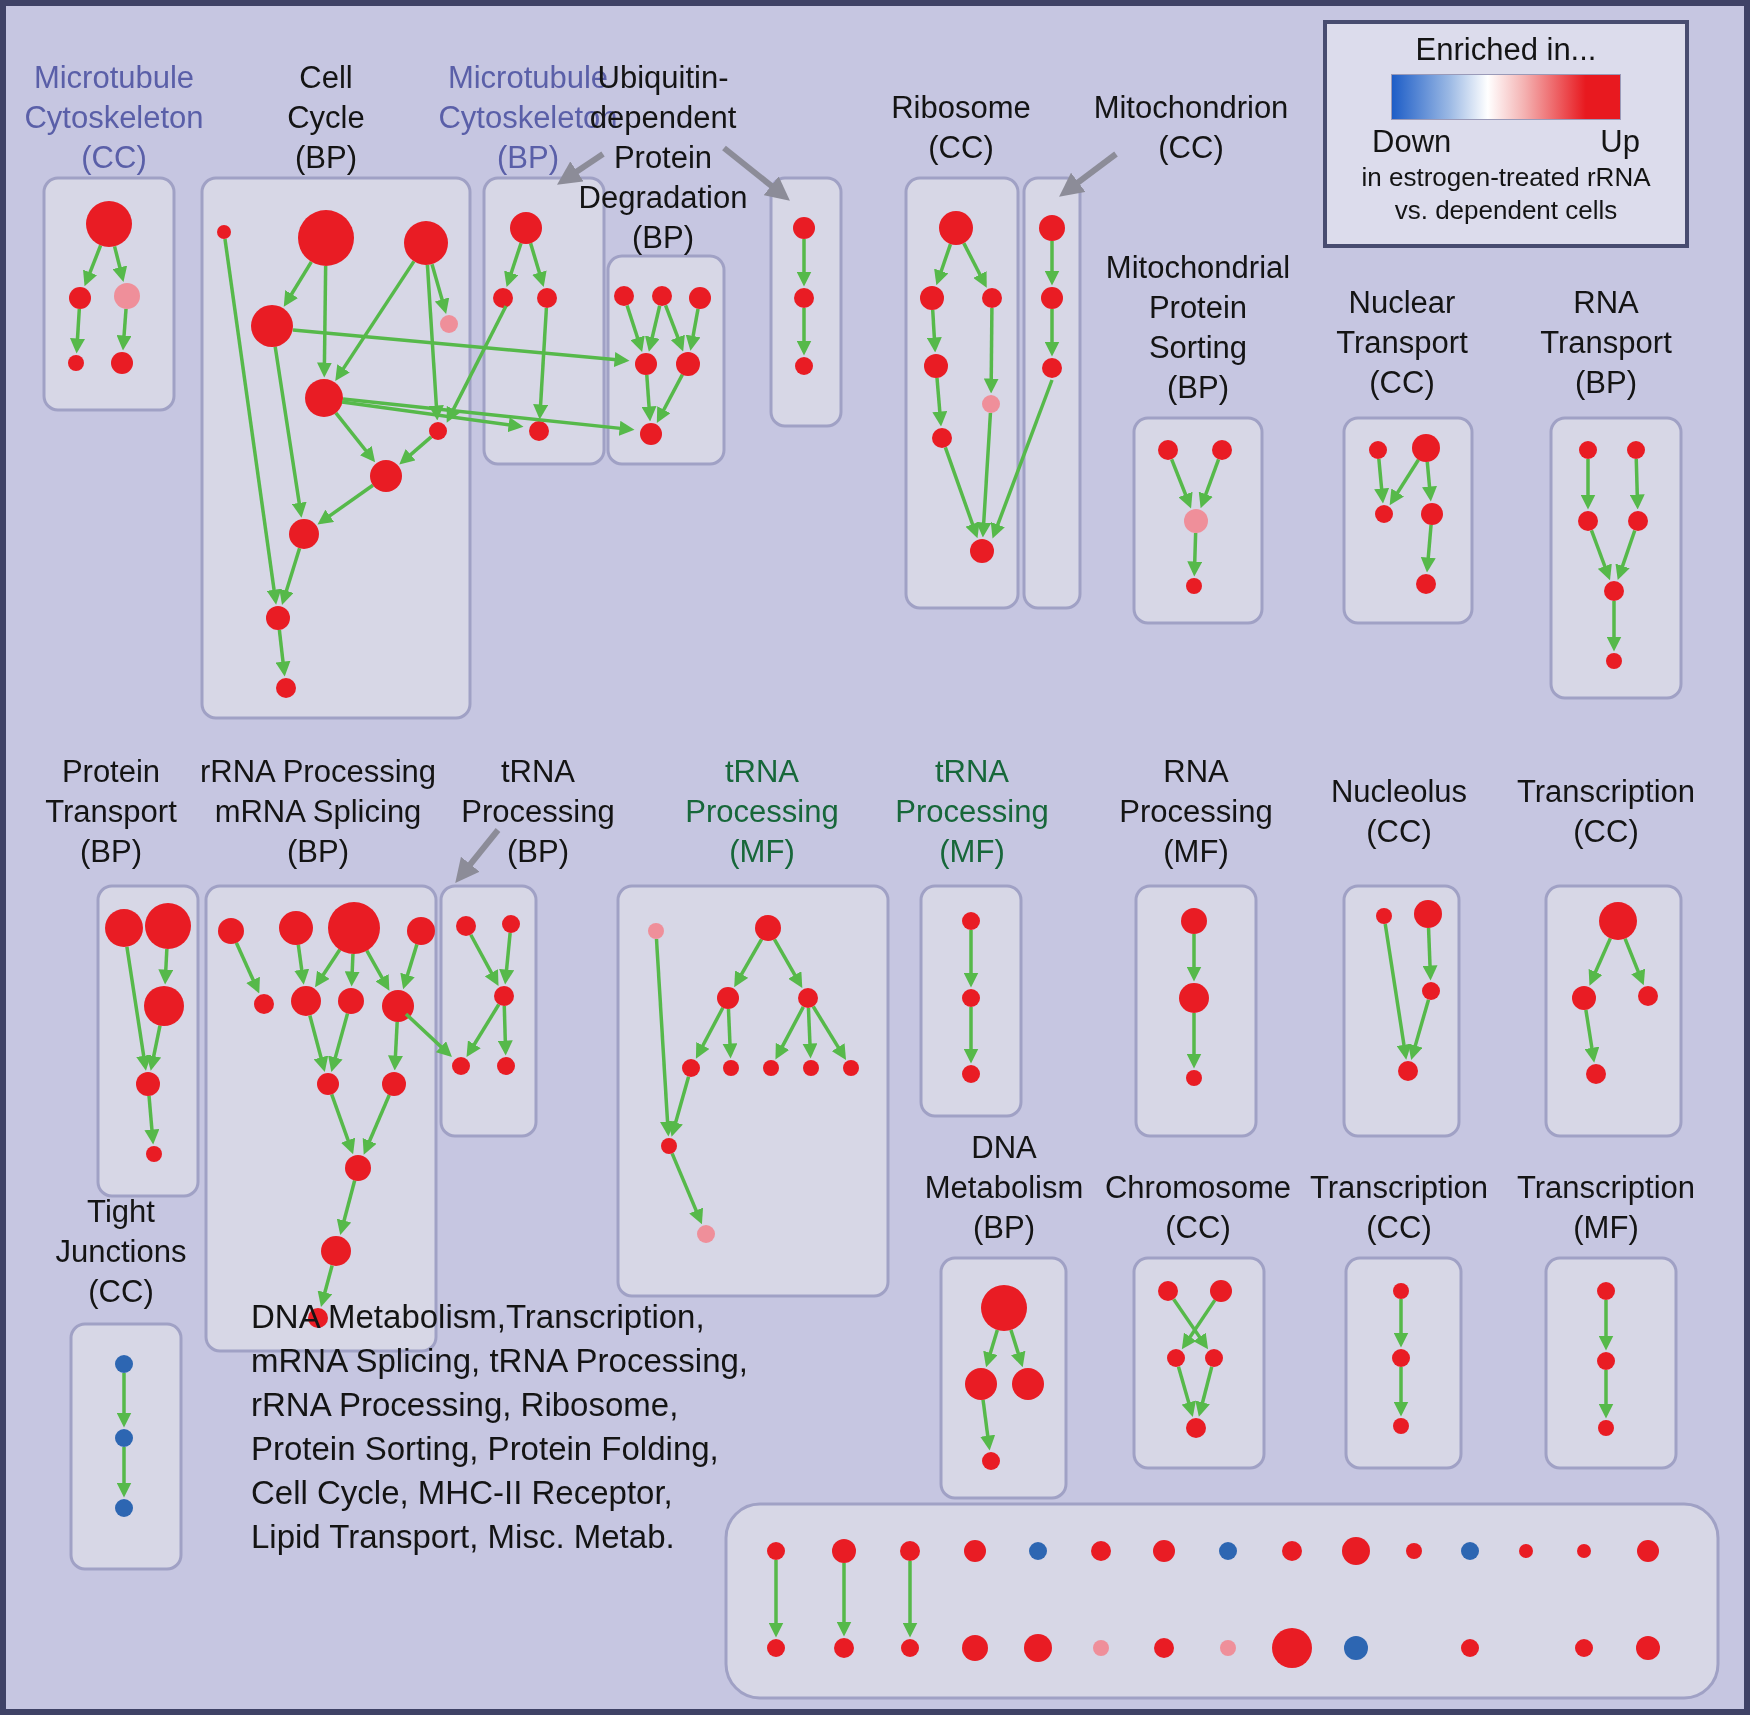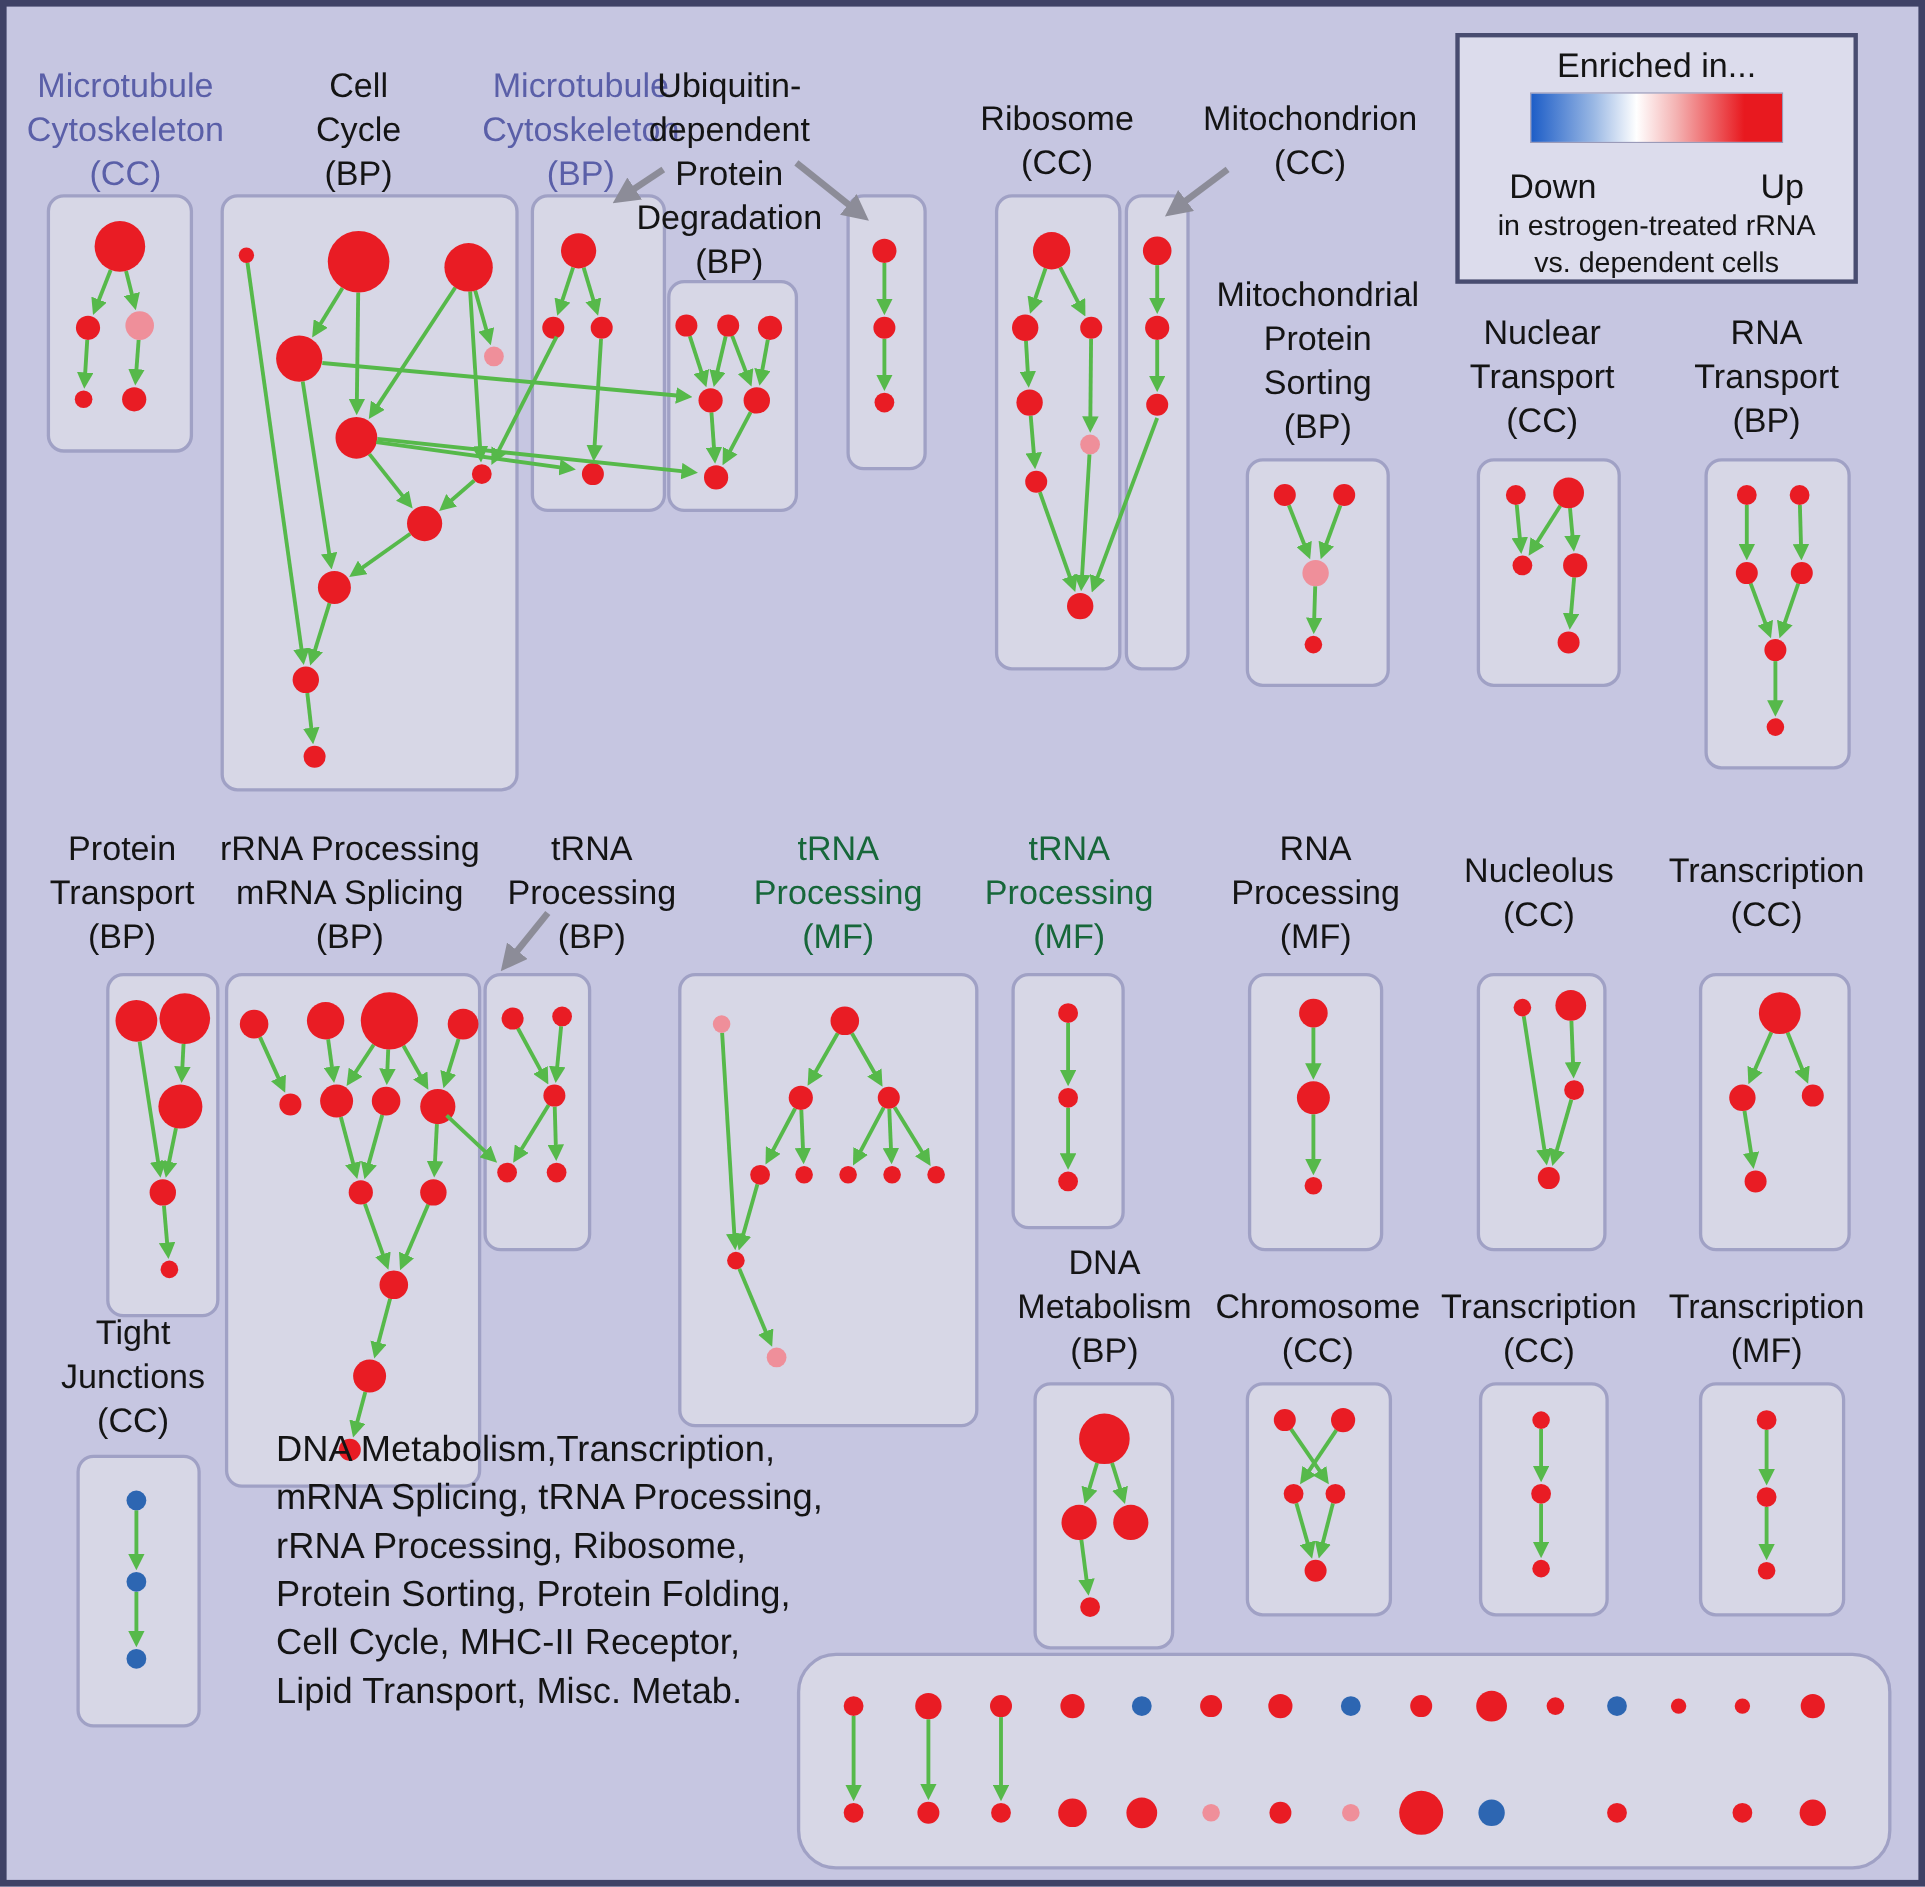--- a/index.html
+++ b/index.html
@@ -1,24 +1,24 @@
 <!DOCTYPE html>
 <html><head>
 <meta charset="utf-8">
 <style>
   html,body{margin:0;padding:0;}
   body{width:1750px;height:1715px;font-family:"Liberation Sans",sans-serif;background:#c6c6e1;}
   .figure{position:relative;width:1750px;height:1715px;background:#c6c6e1;border:6px solid #3f4266;box-sizing:border-box;overflow:hidden;padding-left:28px;}
   .figure svg{position:absolute;left:0;top:0;}
   .figure svg text{font-family:"Liberation Sans",sans-serif;}
-  .legend{position:absolute;left:1317px;top:24px;width:366px;height:228px;box-sizing:border-box;
+  .legend{position:absolute;left:1317px;top:14px;width:366px;height:228px;box-sizing:border-box;
           background:#dcdcec;border:4px solid #484c70;display:flex;flex-direction:column;align-items:center;}
   .legend-title{font-size:31px;margin-top:8px;color:#141414;}
   .legend-gradient{width:228px;height:44px;margin-top:6px;border:1px solid #9a9ab8;}
-  .legend-row{width:268px;display:flex;justify-content:space-between;font-size:31px;color:#141414;margin-top:22px;}
+  .legend-row{width:268px;display:flex;justify-content:space-between;font-size:31px;color:#141414;margin-top:4px;}
   .legend-caption{font-size:26px;color:#141414;margin-top:3px;line-height:1.15;}
 </style>
 </head>
 <body>
 
 <div class="figure">
   <svg id="diagram-svg" width="1750" height="1715" viewBox="0 0 1750 1715">
       <defs>
         <marker id="ah-green" viewBox="0 0 10 10" refX="7" refY="5" markerWidth="15" markerHeight="15" orient="auto" markerUnits="userSpaceOnUse">
           <path d="M0,0L10,5L0,10Z" fill="#56b94a"></path>

